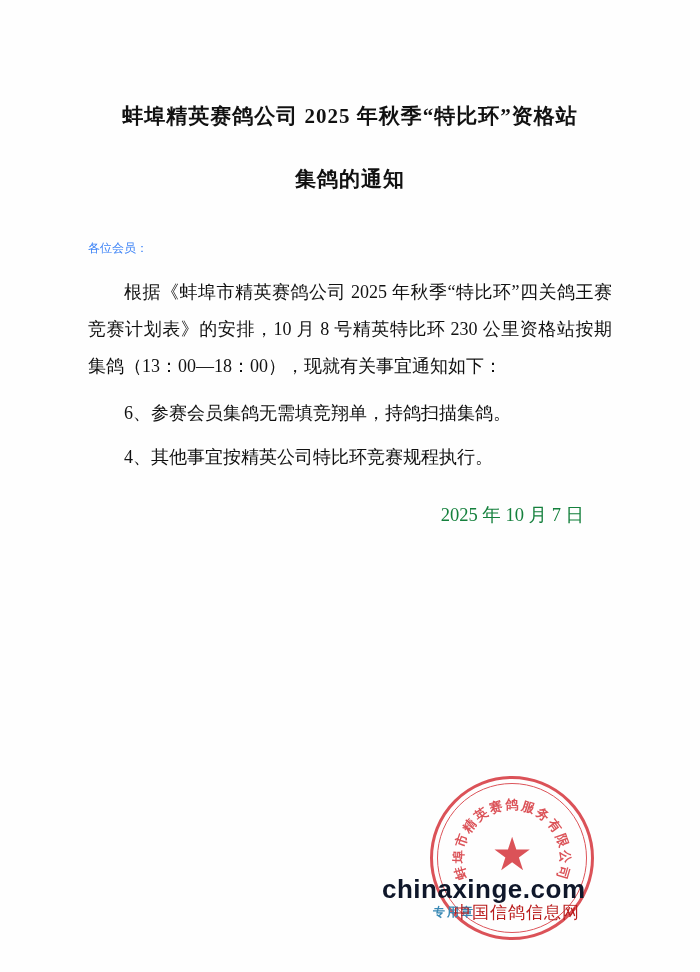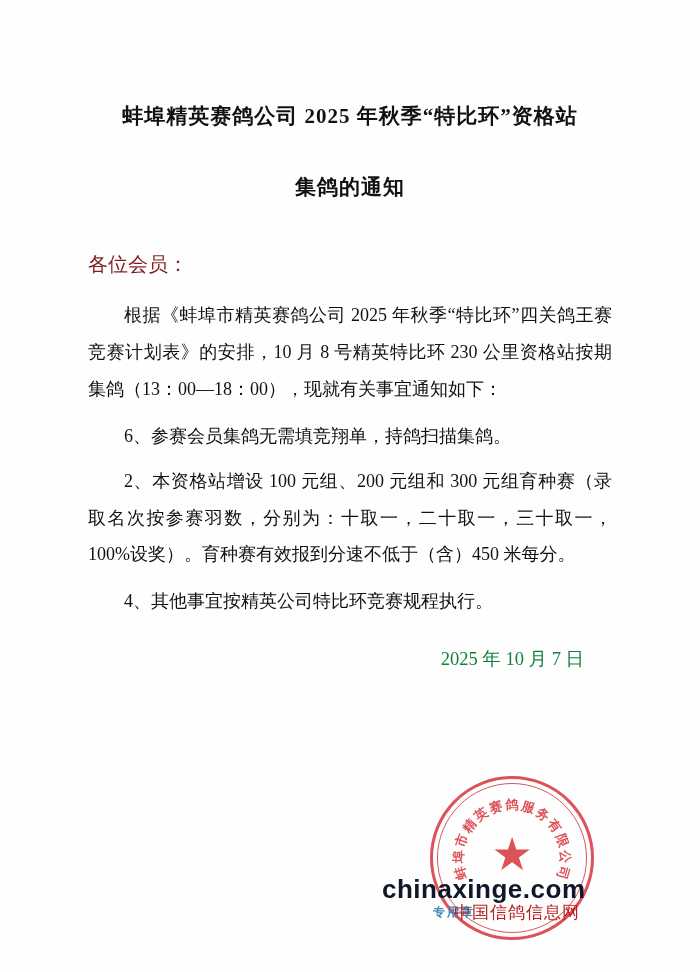--- a/index.html
+++ b/index.html
@@ -31,29 +31,29 @@
     text-align: center;
   }
   .title-line {
     font-size: 21px;
     font-weight: bold;
     letter-spacing: 1px;
     color: #111;
     line-height: 1.55;
   }
   .title-line.second {
-    margin-top: 38px;
+    margin-top: 30px;
   }
   .body-block {
     margin-top: 42px;
     padding: 0 88px 0 88px;
   }
   .salutation {
-    font-size: 20px;
-    color: #7f1d1d;
+    font-size: 12px;
+    color: #3b82f6;
     line-height: 1.9;
     margin-bottom: 14px;
   }
   .para {
     font-size: 18px;
     color: #111;
     line-height: 2.05;
     text-indent: 2em;
     margin: 0 0 10px 0;
     text-align: justify;
@@ -167,21 +167,20 @@
       <div class="title-line">蚌埠精英赛鸽公司 2025 年秋季“特比环”资格站</div>
       <div class="title-line second">集鸽的通知</div>
     </div>
 
     <div class="body-block">
 
       <div class="salutation">各位会员：</div>
 
       <p class="para">根据《蚌埠市精英赛鸽公司 2025 年秋季“特比环”四关鸽王赛竞赛计划表》的安排，10 月 8 号精英特比环 230 公里资格站按期集鸽（13：00—18：00），现就有关事宜通知如下：</p>
       <p class="para tight">6、参赛会员集鸽无需填竞翔单，持鸽扫描集鸽。</p>
-      <p class="para">2、本资格站增设 100 元组、200 元组和 300 元组育种赛（录取名次按参赛羽数，分别为：十取一，二十取一，三十取一，100%设奖）。育种赛有效报到分速不低于（含）450 米每分。</p>
       <p class="para tight">4、其他事宜按精英公司特比环竞赛规程执行。</p>
 
 
       <div class="date-line">2025 年 10 月 7 日</div>
 
     </div>
   </div>
 
   <div class="seal">
     <div class="inner-ring"></div>

